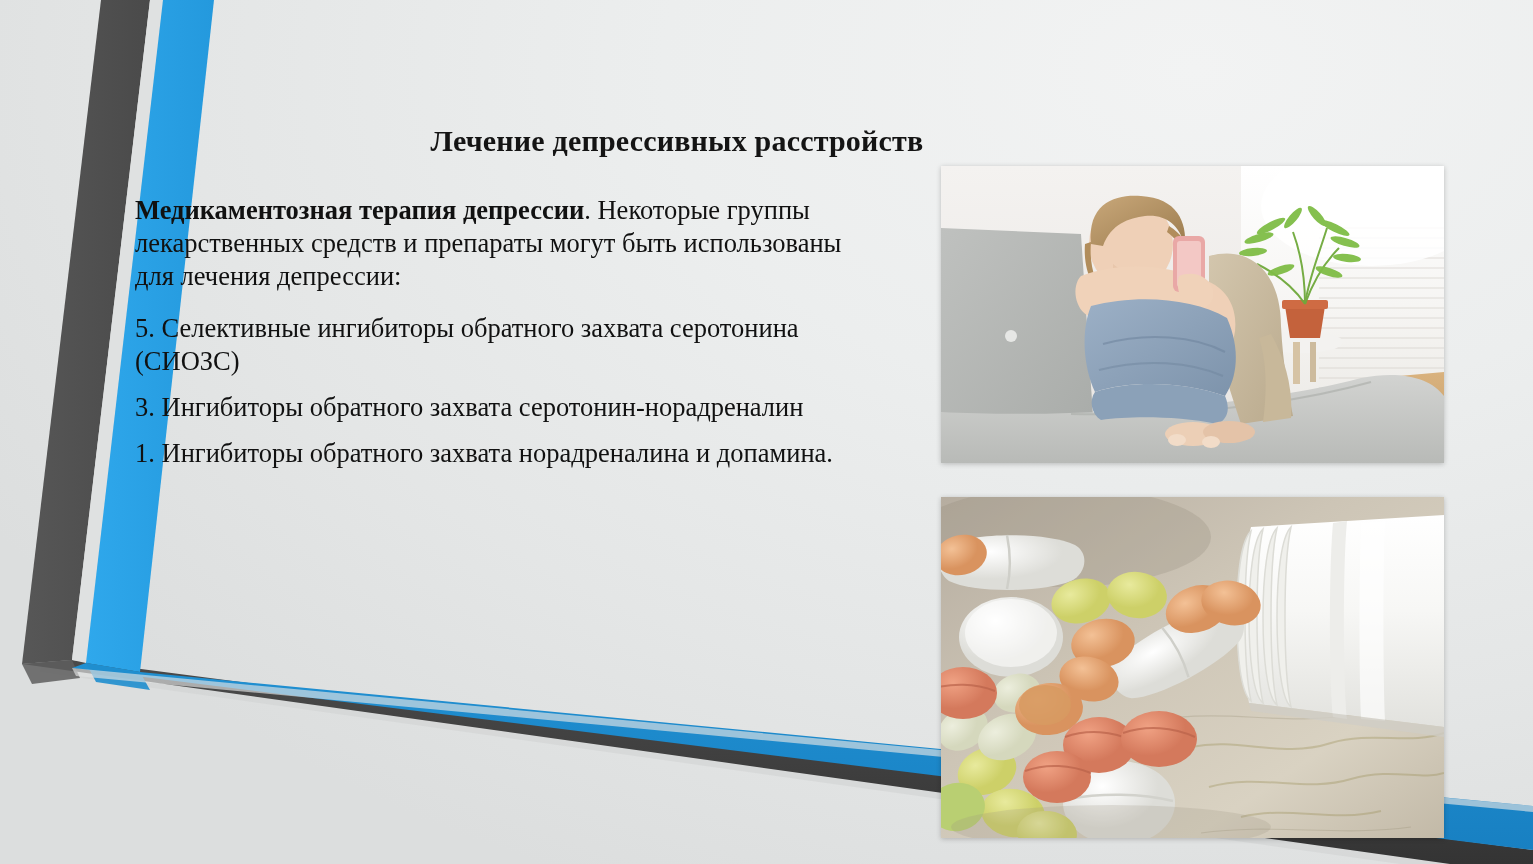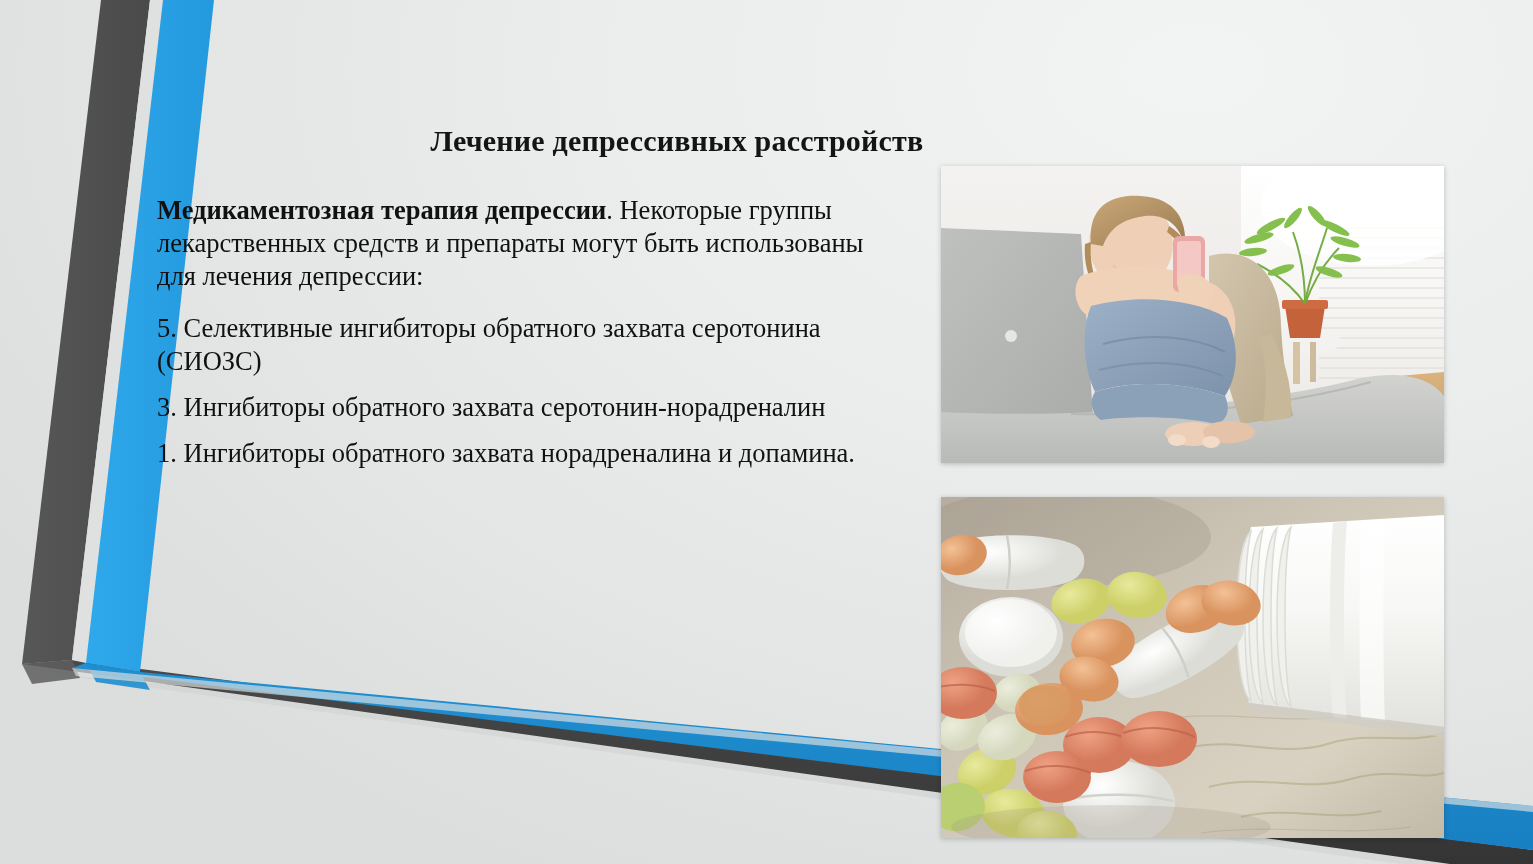--- a/index.html
+++ b/index.html
@@ -23,21 +23,21 @@
     text-align:center;
     font-size:30px;font-weight:bold;color:#141414;
     letter-spacing:0.2px;
     line-height:34px;
     white-space:nowrap;
     margin-top:12px;
   }
 
   
   #body-col{
-    position:absolute;left:157px;top:194px;width:720px;
+    position:absolute;left:135px;top:194px;width:720px;
   }
   .para{
     font-size:26.5px;
     line-height:33px;
     color:#111111;
     margin:0 0 13px 0;
     text-align:left;
   }
   .para.lead{margin-bottom:19px;}
   .para b{font-weight:bold;}

